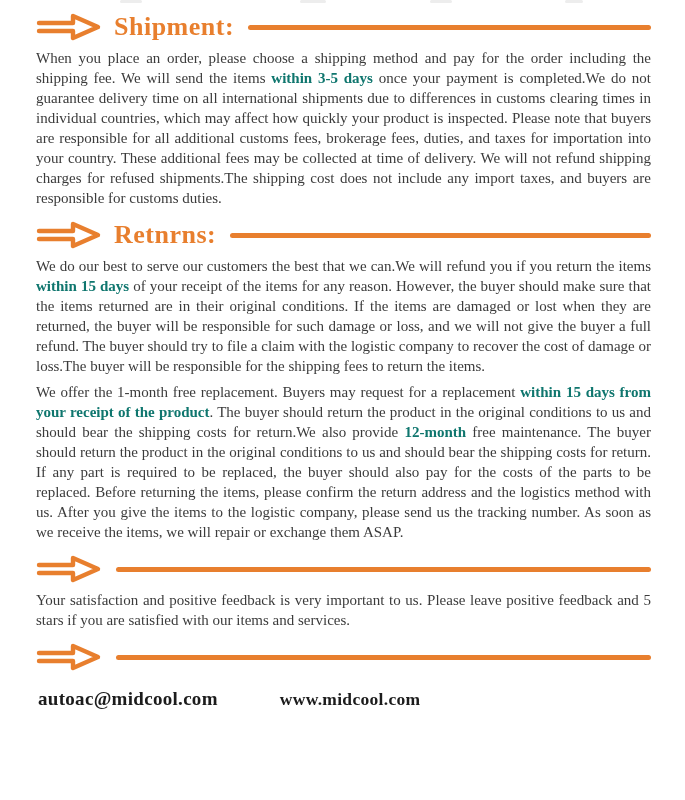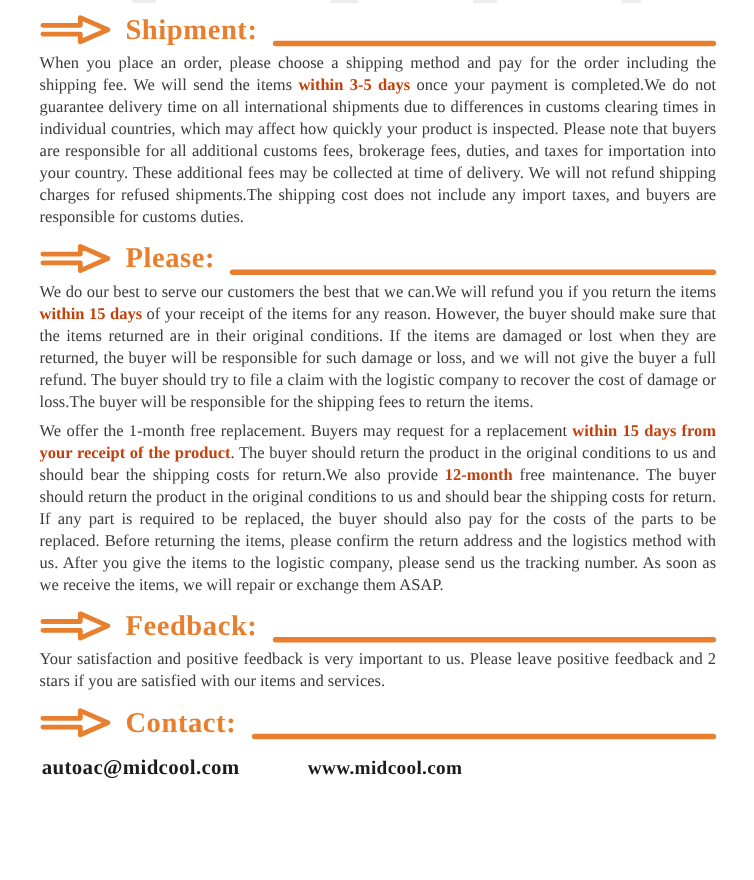--- a/index.html
+++ b/index.html
@@ -40,21 +40,21 @@
     background: #ededed;
     border-radius: 2px;
   }
   .top-remnant i:nth-child(1){ left: 120px; }
   .top-remnant i:nth-child(2){ left: 300px; width: 26px; }
   .top-remnant i:nth-child(3){ left: 430px; }
   .top-remnant i:nth-child(4){ left: 565px; width: 18px; }
 
   .heading-row {
     display: flex;
-    align-items: flex-end;
+    align-items: center;
     margin: 12px 0 6px 0;
   }
   .heading-row.first { margin-top: 4px; }
   .arrow-icon {
     flex: 0 0 auto;
     display: block;
   }
   .heading-text {
     font-size: 26px;
     font-weight: bold;
@@ -71,21 +71,21 @@
     border-radius: 3px;
   }
   .body-para {
     font-size: 15px;
     line-height: 20px;
     text-align: justify;
     color: var(--body-text);
     margin: 6px 0 4px 0;
   }
   .body-para + .body-para { margin-top: 0; }
-  .body-para b { color: #c2410c; }
+  .body-para b { color: #0f766e; }
   section { margin-bottom: 6px; }
 
   .contact-line {
     display: flex;
     align-items: baseline;
     margin-top: 16px;
     padding-left: 2px;
   }
   .contact-email {
     font-size: 19px;
@@ -122,47 +122,45 @@
       <div class="heading-rule"></div>
     </div>
     <p class="body-para"><span>When you place an order, please choose a shipping method and pay for the order including the shipping fee. We will send the items </span><b>within 3-5 days</b><span> once your payment is completed.We do not guarantee delivery time on all international shipments due to differences in customs clearing times in individual countries, which may affect how quickly your product is inspected. Please note that buyers are responsible for all additional customs fees, brokerage fees, duties, and taxes for importation into your country. These additional fees may be collected at time of delivery. We will not refund shipping charges for refused shipments.The shipping cost does not include any import taxes, and buyers are responsible for customs duties.</span></p>
   </section>
 
   <section>
     <div class="heading-row">
       <svg class="arrow-icon" width="66" height="30" viewBox="0 0 66 30">
         <path d="M3 11 H37 V4 L62 15 L37 26 V19 H3" fill="none" stroke="#e87f2e" stroke-width="4.4" stroke-linejoin="round" stroke-linecap="round"></path>
       </svg>
-      <h2 class="heading-text">Please:</h2>
+      <h2 class="heading-text">Retnrns:</h2>
       <div class="heading-rule"></div>
     </div>
     <p class="body-para"><span>We do our best to serve our customers the best that we can.We will refund you if you return the items </span><b>within 15 days</b><span> of your receipt of the items for any reason. However, the buyer should make sure that the items returned are in their original conditions. If the items are damaged or lost when they are returned, the buyer will be responsible for such damage or loss, and we will not give the buyer a full refund. The buyer should try to file a claim with the logistic company to recover the cost of damage or loss.The buyer will be responsible for the shipping fees to return the items.</span></p>
   </section>
 
   <section>
     <p class="body-para"><span>We offer the 1-month free replacement. Buyers may request for a replacement </span><b>within 15 days from your receipt of the product</b><span>. The buyer should return the product in the original conditions to us and should bear the shipping costs for return.We also provide </span><b>12-month</b><span> free maintenance. The buyer should return the product in the original conditions to us and should bear the shipping costs for return. If any part is required to be replaced, the buyer should also pay for the costs of the parts to be replaced. Before returning the items, please confirm the return address and the logistics method with us. After you give the items to the logistic company, please send us the tracking number. As soon as we receive the items, we will repair or exchange them ASAP.</span></p>
   </section>
 
   <section>
     <div class="heading-row">
       <svg class="arrow-icon" width="66" height="30" viewBox="0 0 66 30">
         <path d="M3 11 H37 V4 L62 15 L37 26 V19 H3" fill="none" stroke="#e87f2e" stroke-width="4.4" stroke-linejoin="round" stroke-linecap="round"></path>
       </svg>
-      <h2 class="heading-text">Feedback:</h2>
       <div class="heading-rule"></div>
     </div>
-    <p class="body-para"><span>Your satisfaction and positive feedback is very important to us. Please leave positive feedback and 2 stars if you are satisfied with our items and services.</span></p>
+    <p class="body-para"><span>Your satisfaction and positive feedback is very important to us. Please leave positive feedback and 5 stars if you are satisfied with our items and services.</span></p>
   </section>
 
   <section>
     <div class="heading-row">
       <svg class="arrow-icon" width="66" height="30" viewBox="0 0 66 30">
         <path d="M3 11 H37 V4 L62 15 L37 26 V19 H3" fill="none" stroke="#e87f2e" stroke-width="4.4" stroke-linejoin="round" stroke-linecap="round"></path>
       </svg>
-      <h2 class="heading-text">Contact:</h2>
       <div class="heading-rule"></div>
     </div>
     <div class="contact-line">
       <span class="contact-email">autoac@midcool.com</span>
       <span class="contact-website">www.midcool.com</span>
     </div>
   </section>
 
 </div>
 

